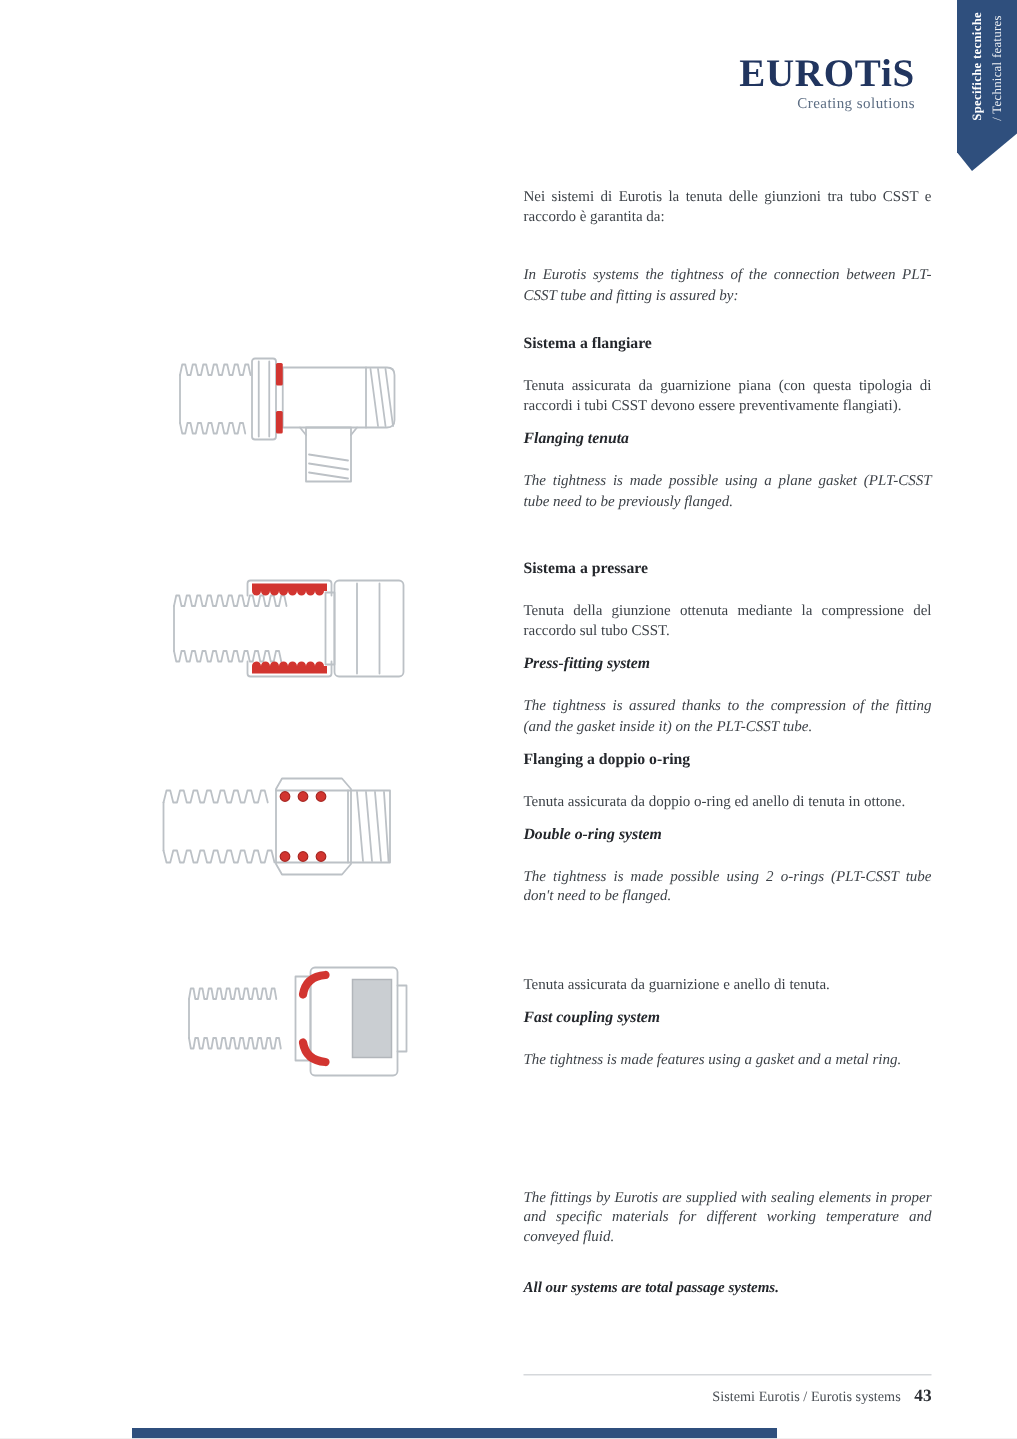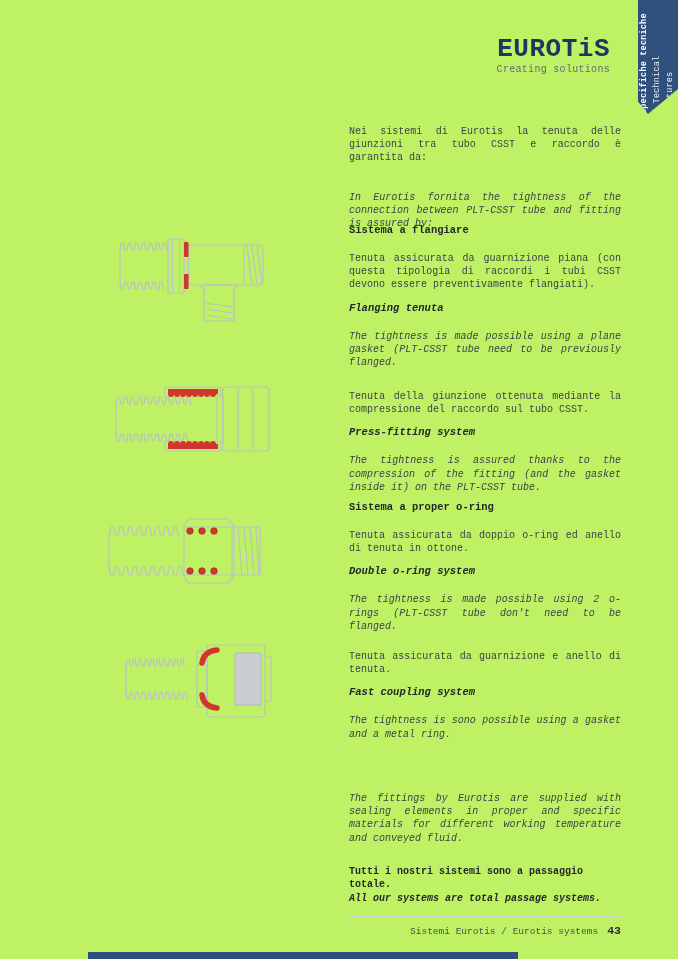--- a/index.html
+++ b/index.html
@@ -1,19 +1,19 @@
 <!DOCTYPE html>
 <html><head>
 <meta charset="utf-8">
 <style>
   html,body { margin:0; padding:0; background:#e8e8e8; }
   .page {
     position:relative; width:678px; height:959px; margin:0 auto;
-    background:#bef264; overflow:hidden;
-    font-family:Liberation Mono, monospace;
+    background:#ffffff; overflow:hidden;
+    font-family:Liberation Serif, serif;
     color:#3d4248;
   }
   
   .logo-block { position:absolute; top:36px; right:68px; text-align:right; }
   .logo-word {
     font-size:26px; font-weight:bold; letter-spacing:.5px;
     color:#21355f; line-height:1;
   }
   .logo-tagline { font-size:10px; color:#5c6d83; margin-top:2px; letter-spacing:.3px; }
   .side-tab {
@@ -64,21 +64,21 @@
   <div class="side-tab">
     <div class="side-tab-text">
       <span class="l1">Specifiche tecniche</span>
       <span class="l2">/ Technical features</span>
     </div>
   </div>
 
   <div class="tcol" style="top:109px;">
     <div class="para">Nei sistemi di Eurotis la tenuta delle giunzioni tra tubo CSST e raccordo è garantita da:</div>
     <div class="blk-gap"></div>
-    <div class="para en">In Eurotis fornita the tightness of the connection between PLT-CSST tube and fitting is assured by:</div>
+    <div class="para en">In Eurotis systems the tightness of the connection between PLT-CSST tube and fitting is assured by:</div>
   </div>
 
   <div class="diagram" style="left:116px; top:233px;">
     <svg width="165" height="92" viewBox="0 0 165 92">
       <g fill="none" stroke="#bcc1c6" stroke-width="1.2" stroke-linejoin="round" stroke-linecap="round">
         <path d="M4,49 V17"></path>
         <path d="M4,17 l1.5,-7 l2,0 l1.5,7 l2,0 l1.5,-7 l2,0 l1.5,7 l2,0 l1.5,-7 l2,0 l1.5,7 l2,0 l1.5,-7 l2,0 l1.5,7 l2,0 l1.5,-7 l2,0 l1.5,7 l2,0 l1.5,-7 l2,0 l1.5,7 l2,0 l1.5,-7 l2,0 l1.5,7"></path>
         <path d="M4,49 l1.5,7 l2,0 l1.5,-7 l2,0 l1.5,7 l2,0 l1.5,-7 l2,0 l1.5,7 l2,0 l1.5,-7 l2,0 l1.5,7 l2,0 l1.5,-7 l2,0 l1.5,7 l2,0 l1.5,-7 l2,0 l1.5,7 l2,0 l1.5,-7 l2,0 l1.5,7"></path>
         <rect x="52" y="6" width="16" height="54" rx="2"></rect>
         <path d="M56.5,8 V58 M63.5,8 V58"></path>
@@ -117,20 +117,21 @@
         <rect x="104" y="14" width="6" height="48"></rect>
       </g>
       <g fill="#d23530">
         <path d="M55,8 h50 v5 h-2 a3,3 0 0 1 -6,0 a3,3 0 0 1 -6,0 a3,3 0 0 1 -6,0 a3,3 0 0 1 -6,0 a3,3 0 0 1 -6,0 a3,3 0 0 1 -6,0 a3,3 0 0 1 -6,0 a3,3 0 0 1 -6,0 z"></path>
         <path d="M55,68 h50 v-5 h-2 a3,3 0 0 0 -6,0 a3,3 0 0 0 -6,0 a3,3 0 0 0 -6,0 a3,3 0 0 0 -6,0 a3,3 0 0 0 -6,0 a3,3 0 0 0 -6,0 a3,3 0 0 0 -6,0 a3,3 0 0 0 -6,0 z"></path>
       </g>
     </svg>
   </div>
 
   <div class="tcol" style="top:374px;">
+    <div class="sys-title">Sistema a pressare</div>
     <div class="para">Tenuta della giunzione ottenuta mediante la compressione del raccordo sul tubo CSST.</div>
     <div class="blk-gap"></div>
     <div class="sys-title en">Press-fitting system</div>
     <div class="para en">The tightness is assured thanks to the compression of the fitting (and the gasket inside it) on the PLT-CSST tube.</div>
   </div>
 
   <div class="diagram" style="left:106px; top:513px;">
     <svg width="165" height="80" viewBox="0 0 165 80">
       <g fill="none" stroke="#bcc1c6" stroke-width="1.2" stroke-linejoin="round" stroke-linecap="round">
         <path d="M3,54 V22"></path>
@@ -146,21 +147,21 @@
           <circle cx="96" cy="18" r="3.2"></circle>
           <circle cx="108" cy="18" r="3.2"></circle>
         <circle cx="84" cy="58" r="3.2"></circle>
           <circle cx="96" cy="58" r="3.2"></circle>
           <circle cx="108" cy="58" r="3.2"></circle>
       </g>
     </svg>
   </div>
 
   <div class="tcol" style="top:501px;">
-    <div class="sys-title">Sistema a proper o-ring</div>
+    <div class="sys-title">Flanging a doppio o-ring</div>
     <div class="para">Tenuta assicurata da doppio o-ring ed anello di tenuta in ottone.</div>
     <div class="blk-gap"></div>
     <div class="sys-title en">Double o-ring system</div>
     <div class="para en">The tightness is made possible using 2 o-rings (PLT-CSST tube don't need to be flanged.</div>
   </div>
 
   <div class="diagram" style="left:123px; top:641px;">
     <svg width="160" height="80" viewBox="0 0 160 80">
       <g fill="none" stroke="#bcc1c6" stroke-width="1.2" stroke-linejoin="round" stroke-linecap="round">
         <path d="M3,51 V25"></path>
@@ -175,28 +176,27 @@
         <path d="M94,9 q-13,1 -15,13"></path>
         <path d="M94,67 q-13,-1 -15,-13"></path>
       </g>
     </svg>
   </div>
 
   <div class="tcol" style="top:634px;">
     <div class="para">Tenuta assicurata da guarnizione e anello di tenuta.</div>
     <div class="blk-gap"></div>
     <div class="sys-title en">Fast coupling system</div>
-    <div class="para en">The tightness is sono possible using a gasket and a metal ring.</div>
+    <div class="para en">The tightness is made features using a gasket and a metal ring.</div>
   </div>
 
   <div class="tcol" style="top:766px;">
     <div class="blk-gap"></div>
     <div class="para en">The fittings by Eurotis are supplied with sealing elements in proper and specific materials for different working temperature and conveyed fluid.</div>
     <div style="height:20px;"></div>
-    <div class="bold-line">Tutti i nostri sistemi sono a passaggio totale.</div>
     <div class="bold-line en">All our systems are total passage systems.</div>
   </div>
 
   <div class="footer-rule"></div>
   <div class="footer">
     <span class="footer-label">Sistemi Eurotis / Eurotis systems</span><span class="footer-page">43</span>
   </div>
   <div class="bottom-bar"></div>
 
 </div>

